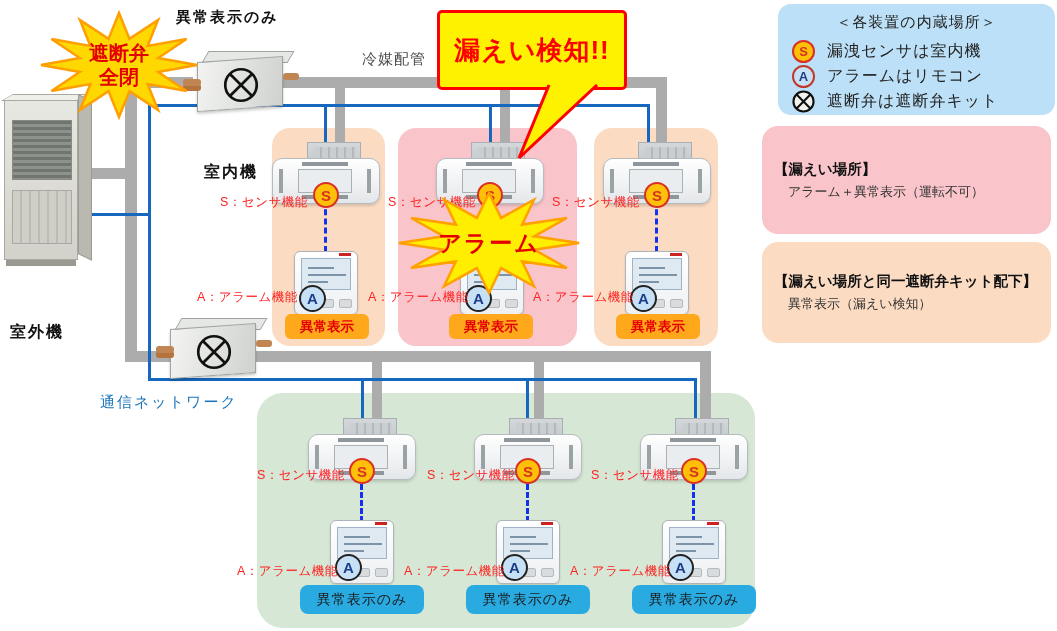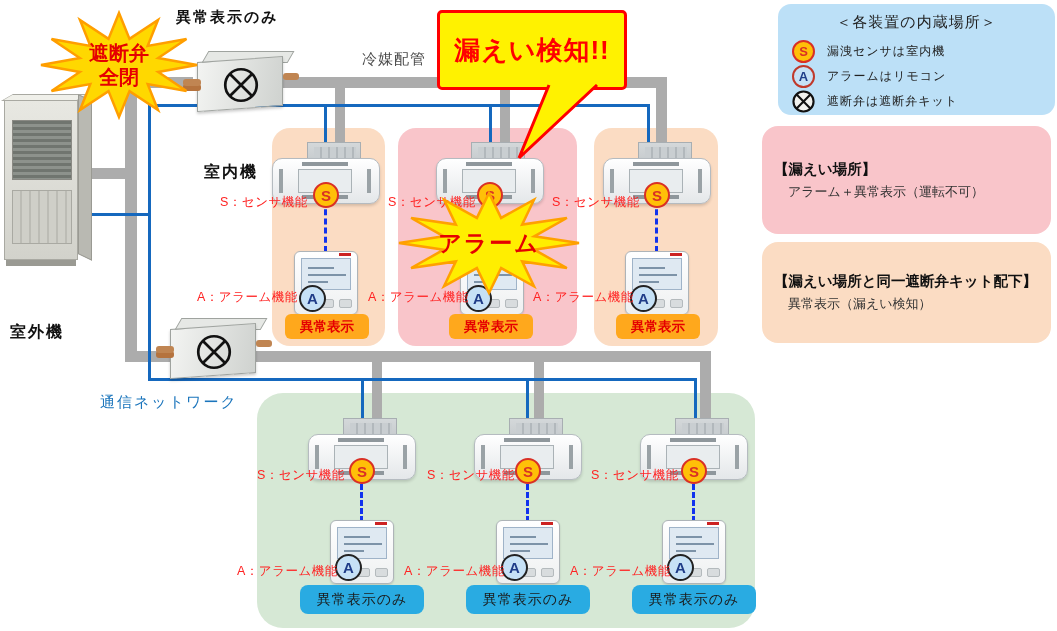--- a/index.html
+++ b/index.html
@@ -9,21 +9,21 @@
   .p-peach{background:#FBDCC3;}
   .p-pink{background:#F9C5CA;}
   .p-green{background:#D6E8D5;border-radius:26px;}
   .zonebox{position:absolute;border-radius:16px;z-index:1;display:flex;flex-direction:column;justify-content:center;padding:10px 12px;box-sizing:border-box;}
   .zonebox .zt{font-weight:bold;font-size:14.5px;color:#111;}
   .zonebox .zd{font-size:13px;color:#333;margin:4px 0 0 14px;}
   
   #legend{position:absolute;left:778px;top:4px;width:277px;height:111px;background:#BCE0F7;border-radius:13px;z-index:1;}
   #legend .lt{text-align:center;font-size:15px;color:#222;padding-top:9px;letter-spacing:1px;}
   .legrow{position:absolute;left:14px;display:flex;align-items:center;gap:12px;}
-  .legrow .ltx{font-size:12px;color:#222;letter-spacing:1px;}
+  .legrow .ltx{font-size:16px;color:#222;letter-spacing:1px;}
   
   .sicon{position:absolute;width:26px;height:26px;border-radius:50%;background:#FFC008;border:2px solid #D93025;color:#D93025;font-weight:bold;font-size:15px;display:flex;align-items:center;justify-content:center;box-sizing:border-box;z-index:6;}
   .aicon{position:absolute;width:27px;height:27px;border-radius:50%;background:#C6E1F6;border:2px solid #222;color:#1F3C88;font-weight:bold;font-size:15px;display:flex;align-items:center;justify-content:center;box-sizing:border-box;z-index:6;}
   .aicon.redring{border-color:#C0392B;}
   .sicon.sm,.aicon.sm{position:static;width:23px;height:23px;font-size:13px;}
   
   .pipe{position:absolute;background:#ACACAC;z-index:2;}
   .wire{position:absolute;background:#1568BE;z-index:3;}
   .dash{position:absolute;width:0;border-left:3px dashed #1133EE;z-index:3;}
   

